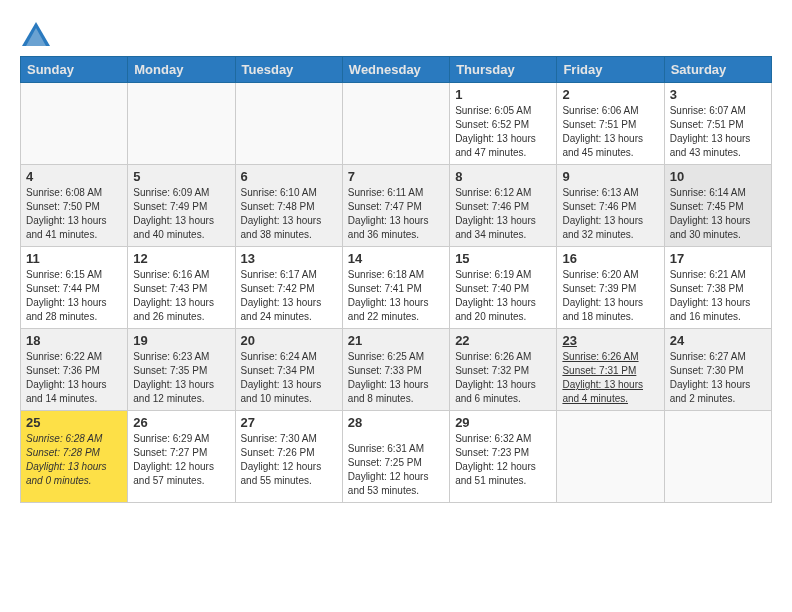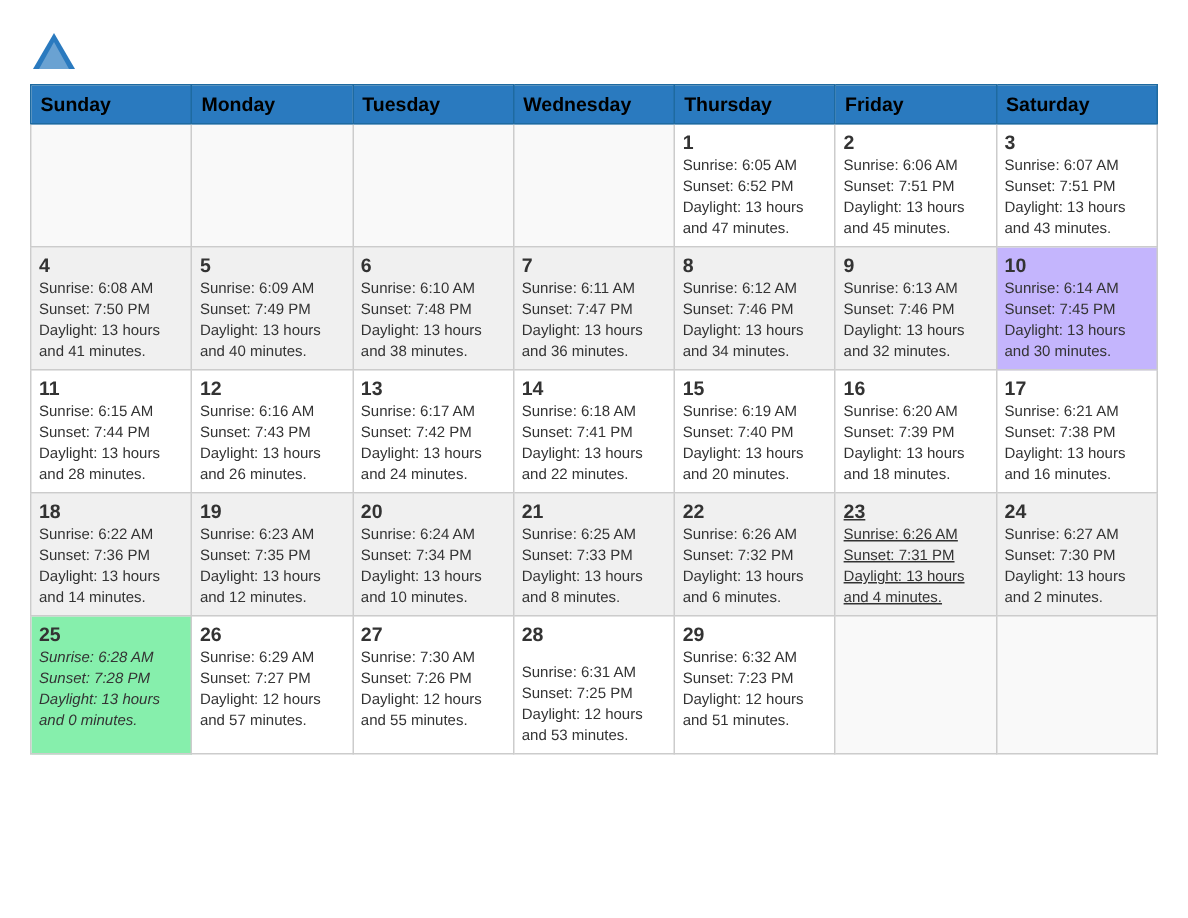--- a/index.html
+++ b/index.html
@@ -55,21 +55,21 @@
       color: #333;
       font-weight: normal;
     }
     .calendar {
       width: 100%;
       border-collapse: collapse;
       border: 1px solid #ccc;
     }
     .calendar th {
       background-color: #2a7abf;
-      color: #000000;
+      color: #e5e5e5;
       font-size: 13px;
       font-weight: bold;
       padding: 5px 6px;
       text-align: left;
       border: 1px solid #1e6aa0;
     }
     .calendar td {
       vertical-align: top;
       padding: 4px 5px;
       border: 1px solid #ccc;
@@ -198,21 +198,21 @@
 Daylight: 13 hours
 and 34 minutes.</div>
         </td>
         <td style="background-color: rgb(240, 240, 240);">
           <span class="day-number">9</span>
           <div class="day-info" style="white-space: pre-line;">Sunrise: 6:13 AM
 Sunset: 7:46 PM
 Daylight: 13 hours
 and 32 minutes.</div>
         </td>
-        <td style="background-color: #c4b5fd;">
+        <td style="background-color: #e5e5e5;">
           <span class="day-number">10</span>
           <div class="day-info" style="white-space: pre-line;">Sunrise: 6:14 AM
 Sunset: 7:45 PM
 Daylight: 13 hours
 and 30 minutes.</div>
         </td>
       </tr>
       <tr>
         <td style="background-color: rgb(255, 255, 255);">
           <span class="day-number">11</span>
@@ -309,21 +309,21 @@
         </td>
         <td style="background-color: rgb(240, 240, 240);">
           <span class="day-number">24</span>
           <div class="day-info" style="white-space: pre-line;">Sunrise: 6:27 AM
 Sunset: 7:30 PM
 Daylight: 13 hours
 and 2 minutes.</div>
         </td>
       </tr>
       <tr>
-        <td style="background-color: #86efac;">
+        <td style="background-color: #fde047;">
           <span class="day-number">25</span>
           <div class="day-info" style="white-space: pre-line; font-style: italic;">Sunrise: 6:28 AM
 Sunset: 7:28 PM
 Daylight: 13 hours
 and 0 minutes.</div>
         </td>
         <td style="background-color: rgb(255, 255, 255);">
           <span class="day-number">26</span>
           <div class="day-info" style="white-space: pre-line;">Sunrise: 6:29 AM
 Sunset: 7:27 PM

